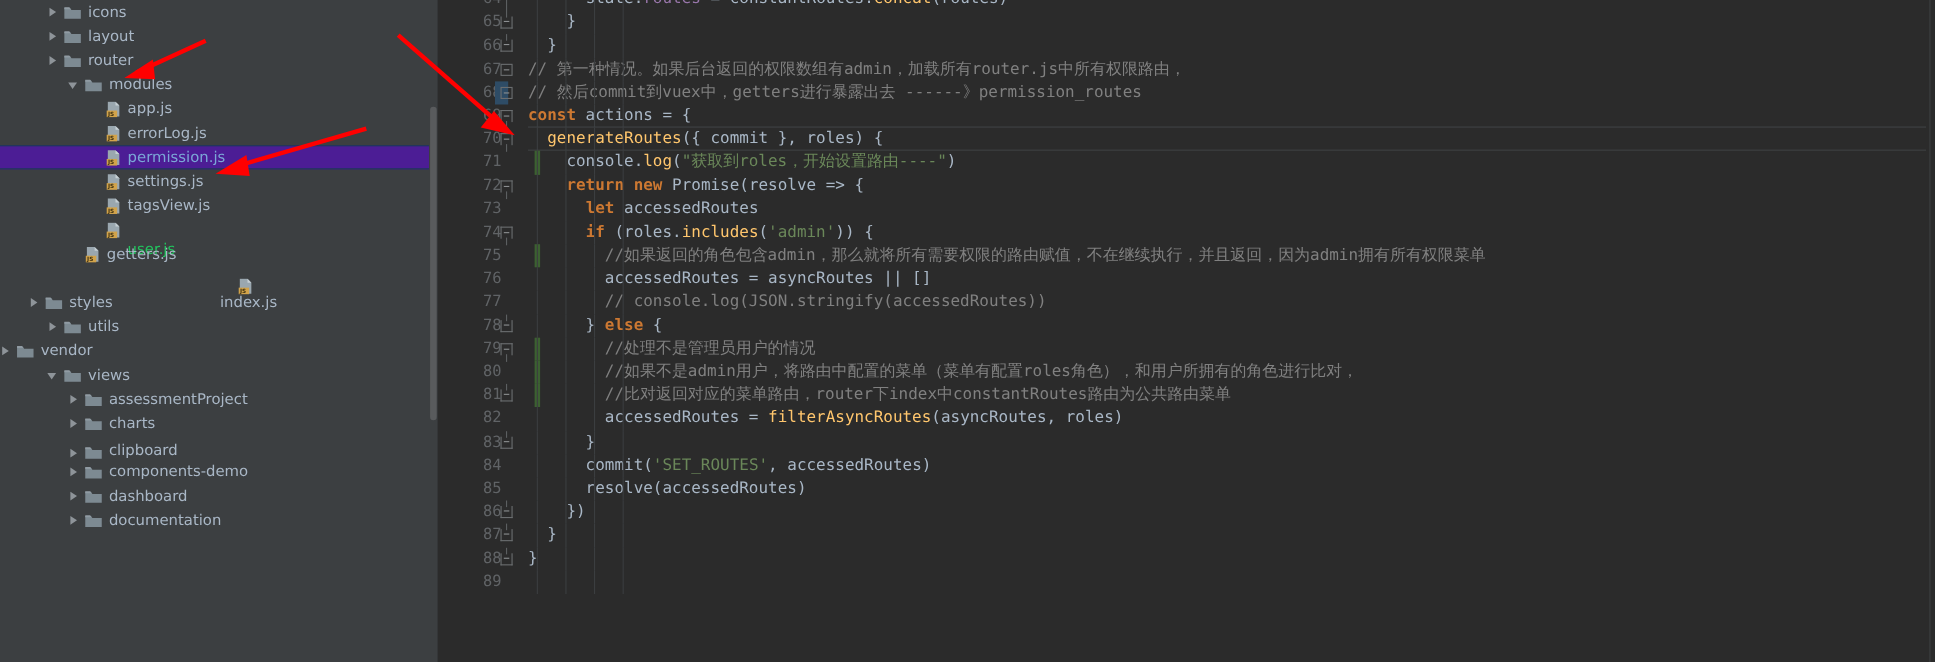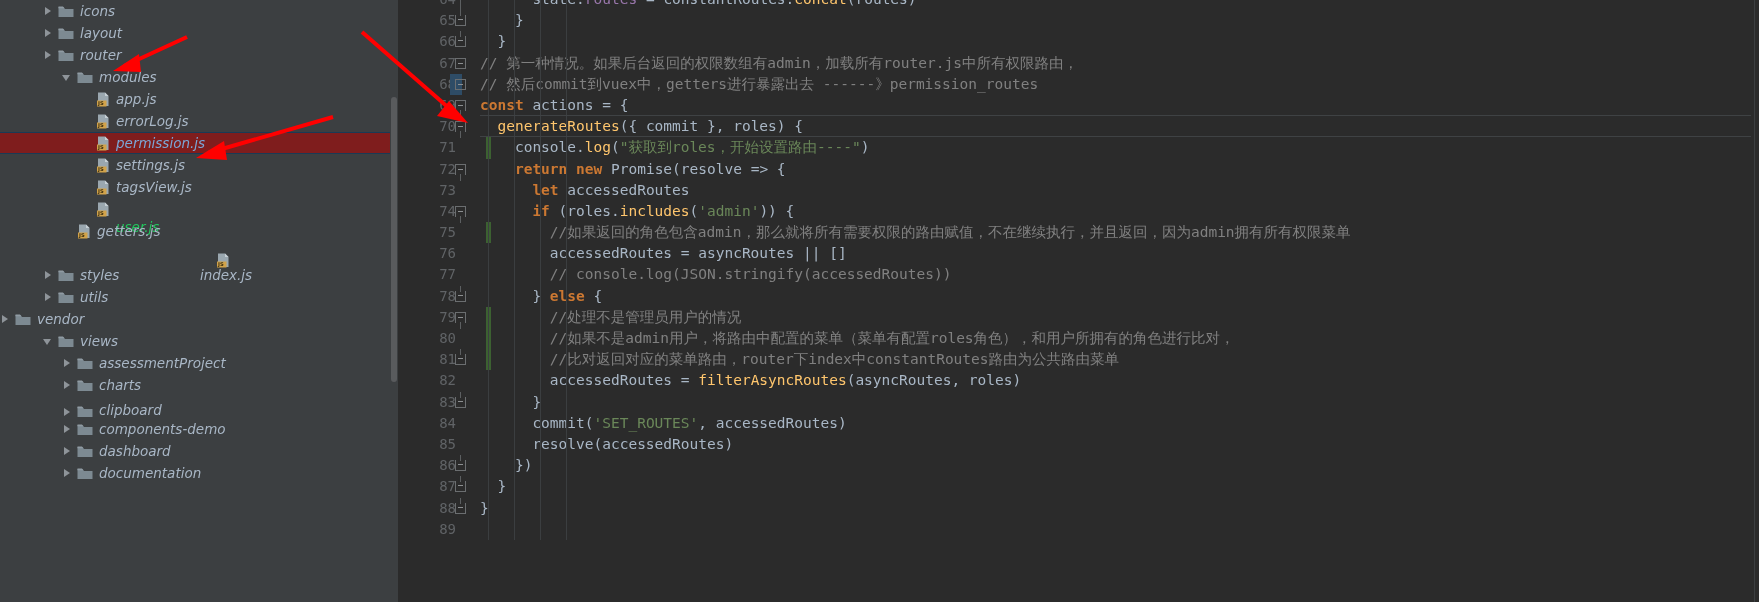--- a/index.html
+++ b/index.html
@@ -34,21 +34,21 @@
     position: relative;
     height: 22px;
     display: flex;
     align-items: center;
     white-space: nowrap;
     font-size: 13.5px;
     color: #a9b7c6;
     font-family: "DejaVu Sans", sans-serif;
   }
   .tree-row.selected {
-    background: #7f1d1d;
+    background: #4c1d95;
     border-top: 1px solid #1a3a55;
     border-bottom: 1px solid #1a3a55;
     height: 20px;
   }
   .tree-row.selected .tree-label { color: #7ba7d7; }
   .arrow {
     width: 11px;
     height: 11px;
     flex: 0 0 11px;
     position: relative;
@@ -85,21 +85,20 @@
     flex: 0 0 15px;
     position: relative;
     margin-right: 5px;
   }
   .ico-js svg { display:block; }
 
   .tree-label {
     color: #a9b7c6;
     font-size: 13.5px;
     line-height: 15px;
-    font-style: italic;
   }
   .tree-label.jsblue { color: #22c55e; margin-top: 37px; }
 
   
   #editor {
     position: relative;
     flex: 1 1 auto;
     height: 602px;
     background: #2b2b2b;
     overflow: hidden;
@@ -379,21 +378,21 @@
           <span class="ico-js">
             <svg width="15" height="15" viewBox="0 0 15 15">
               <path d="M2,0.5 L9,0.5 L12.5,4 L12.5,14 L2,14 Z" fill="#9aa7af"></path>
               <path d="M9,0.5 L12.5,4 L9,4 Z" fill="#c6cfd4"></path>
               <rect x="1" y="8.5" width="9.5" height="6" fill="#d2a34a"></rect>
               <text x="2.1" y="13.3" font-family="DejaVu Sans, sans-serif" font-size="5.2" font-weight="bold" fill="#3c2f10">JS</text>
             </svg>
           </span>
           <span class="tree-label">index.js</span>
         </div>
-        <div class="tree-row" style="padding-left: 43px;">
+        <div class="tree-row" style="padding-left: 26px;">
           <span class="arrow right"></span>
           <span class="ico-folder">
             <svg width="16" height="13" viewBox="0 0 16 13">
               <path d="M0.5,2 L0.5,12 L15.5,12 L15.5,4 L7,4 L5.6,2 Z" fill="#7d8a92"></path>
               <path d="M0.5,1.5 L5,1.5 L6.2,3.3 L0.5,3.3 Z" fill="#909ba3"></path>
             </svg>
           </span>
           <span class="tree-label">styles</span>
         </div>
         <div class="tree-row" style="padding-left: 43px;">

